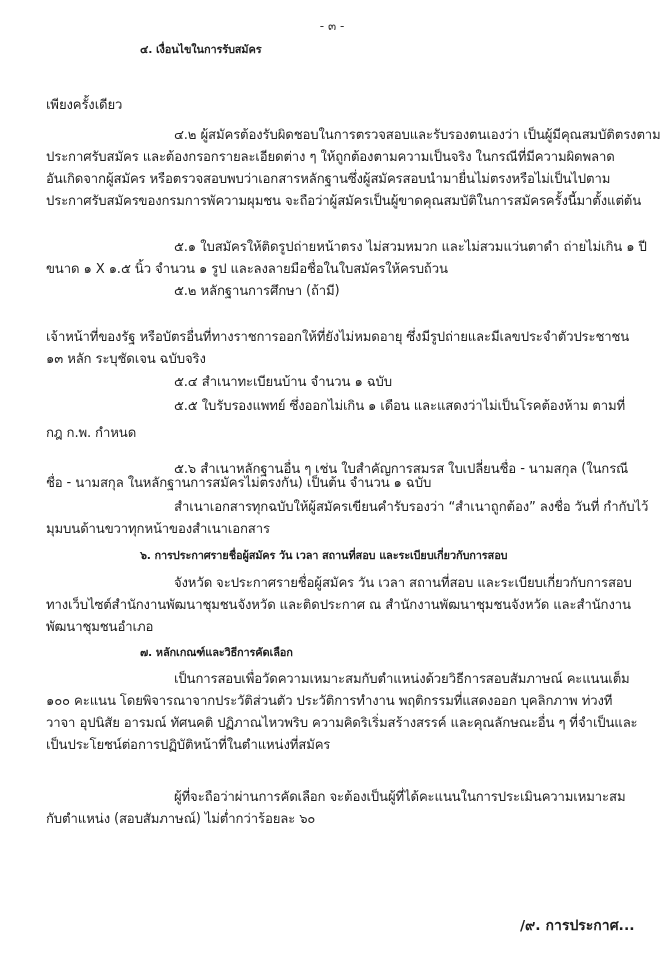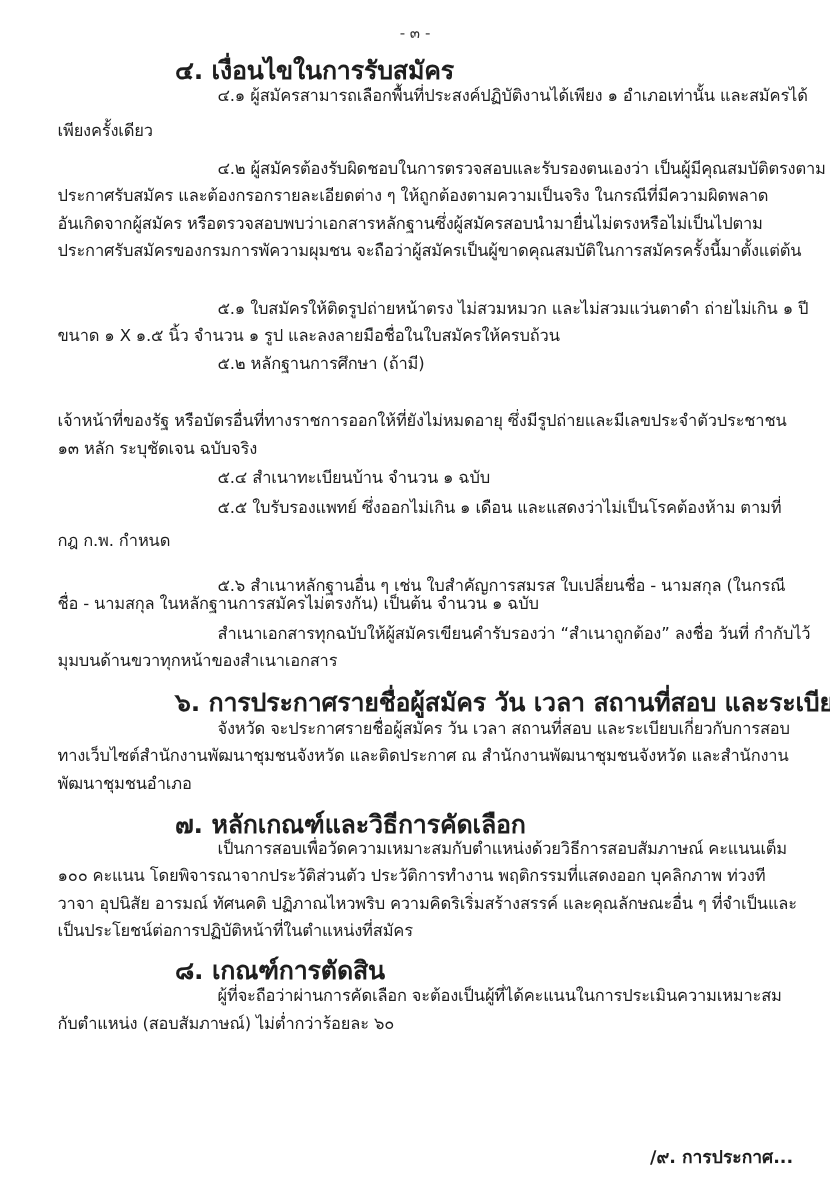--- a/index.html
+++ b/index.html
@@ -4,33 +4,32 @@
 <style>
   html, body { margin: 0; padding: 0; background: #ffffff; }
   body {
     width: 664px; height: 960px; overflow: hidden; position: relative;
     font-family: "DejaVu Sans", "Liberation Sans", sans-serif;
     color: #1e1e1e;
   }
   .page { position: absolute; left: 0; top: 0; width: 664px; height: 960px; }
   .pagenum { position: absolute; top: 16px; left: 0; width: 664px; text-align: center; font-size: 12px; color: #333; }
   .line { position: absolute; left: 46px; white-space: nowrap; font-size: 13.2px; letter-spacing: -0.15px; }
-  .h { font-weight: bold; font-size: 20px; }
+  .h { font-weight: bold; font-size: 11px; }
   .ind1 { left: 140px; }
   .ind2 { left: 174px; }
   .cont { position: absolute; top: 914px; left: 520px; font-size: 14px; font-weight: bold; white-space: nowrap; }
 </style>
 </head>
 <body>
 
 <div class="page">
   <div class="pagenum">- ๓ -</div>
 
   <div class="line h ind1" style="top:40px">๔. เงื่อนไขในการรับสมัคร</div>
-  <div class="line ind2" style="top:66px">๔.๑ ผู้สมัครสามารถเลือกพื้นที่ประสงค์ปฏิบัติงานได้เพียง ๑ อำเภอเท่านั้น และสมัครได้</div>
   <div class="line" style="top:94px">เพียงครั้งเดียว</div>
   <div class="line ind2" style="top:124px">๔.๒ ผู้สมัครต้องรับผิดชอบในการตรวจสอบและรับรองตนเองว่า เป็นผู้มีคุณสมบัติตรงตาม</div>
   <div class="line" style="top:146px">ประกาศรับสมัคร และต้องกรอกรายละเอียดต่าง ๆ ให้ถูกต้องตามความเป็นจริง ในกรณีที่มีความผิดพลาด</div>
   <div class="line" style="top:168px">อันเกิดจากผู้สมัคร หรือตรวจสอบพบว่าเอกสารหลักฐานซึ่งผู้สมัครสอบนำมายื่นไม่ตรงหรือไม่เป็นไปตาม</div>
   <div class="line" style="top:190px">ประกาศรับสมัครของกรมการพัความผุมชน จะถือว่าผู้สมัครเป็นผู้ขาดคุณสมบัติในการสมัครครั้งนี้มาตั้งแต่ต้น</div>
 
   <div class="line ind2" style="top:236px">๕.๑ ใบสมัครให้ติดรูปถ่ายหน้าตรง ไม่สวมหมวก และไม่สวมแว่นตาดำ ถ่ายไม่เกิน ๑ ปี</div>
   <div class="line" style="top:258px">ขนาด ๑ X ๑.๕ นิ้ว จำนวน ๑ รูป และลงลายมือชื่อในใบสมัครให้ครบถ้วน</div>
   <div class="line ind2" style="top:280px">๕.๒ หลักฐานการศึกษา (ถ้ามี)</div>
   <div class="line" style="top:326px">เจ้าหน้าที่ของรัฐ หรือบัตรอื่นที่ทางราชการออกให้ที่ยังไม่หมดอายุ ซึ่งมีรูปถ่ายและมีเลขประจำตัวประชาชน</div>
@@ -47,18 +46,17 @@
   <div class="line ind2" style="top:572px">จังหวัด จะประกาศรายชื่อผู้สมัคร วัน เวลา สถานที่สอบ และระเบียบเกี่ยวกับการสอบ</div>
   <div class="line" style="top:594px">ทางเว็บไซต์สำนักงานพัฒนาชุมชนจังหวัด และติดประกาศ ณ สำนักงานพัฒนาชุมชนจังหวัด และสำนักงาน</div>
   <div class="line" style="top:616px">พัฒนาชุมชนอำเภอ</div>
 
   <div class="line h ind1" style="top:643px">๗. หลักเกณฑ์และวิธีการคัดเลือก</div>
   <div class="line ind2" style="top:668px">เป็นการสอบเพื่อวัดความเหมาะสมกับตำแหน่งด้วยวิธีการสอบสัมภาษณ์ คะแนนเต็ม</div>
   <div class="line" style="top:690px">๑๐๐ คะแนน โดยพิจารณาจากประวัติส่วนตัว ประวัติการทำงาน พฤติกรรมที่แสดงออก บุคลิกภาพ ท่วงที</div>
   <div class="line" style="top:712px">วาจา อุปนิสัย อารมณ์ ทัศนคติ ปฏิภาณไหวพริบ ความคิดริเริ่มสร้างสรรค์ และคุณลักษณะอื่น ๆ ที่จำเป็นและ</div>
   <div class="line" style="top:734px">เป็นประโยชน์ต่อการปฏิบัติหน้าที่ในตำแหน่งที่สมัคร</div>
 
-  <div class="line h ind1" style="top:760px">๘. เกณฑ์การตัดสิน</div>
   <div class="line ind2" style="top:786px">ผู้ที่จะถือว่าผ่านการคัดเลือก จะต้องเป็นผู้ที่ได้คะแนนในการประเมินความเหมาะสม</div>
   <div class="line" style="top:808px">กับตำแหน่ง (สอบสัมภาษณ์) ไม่ต่ำกว่าร้อยละ ๖๐</div>
 
   <div class="cont">/๙. การประกาศ...</div>
 </div>
 
 </body></html>

